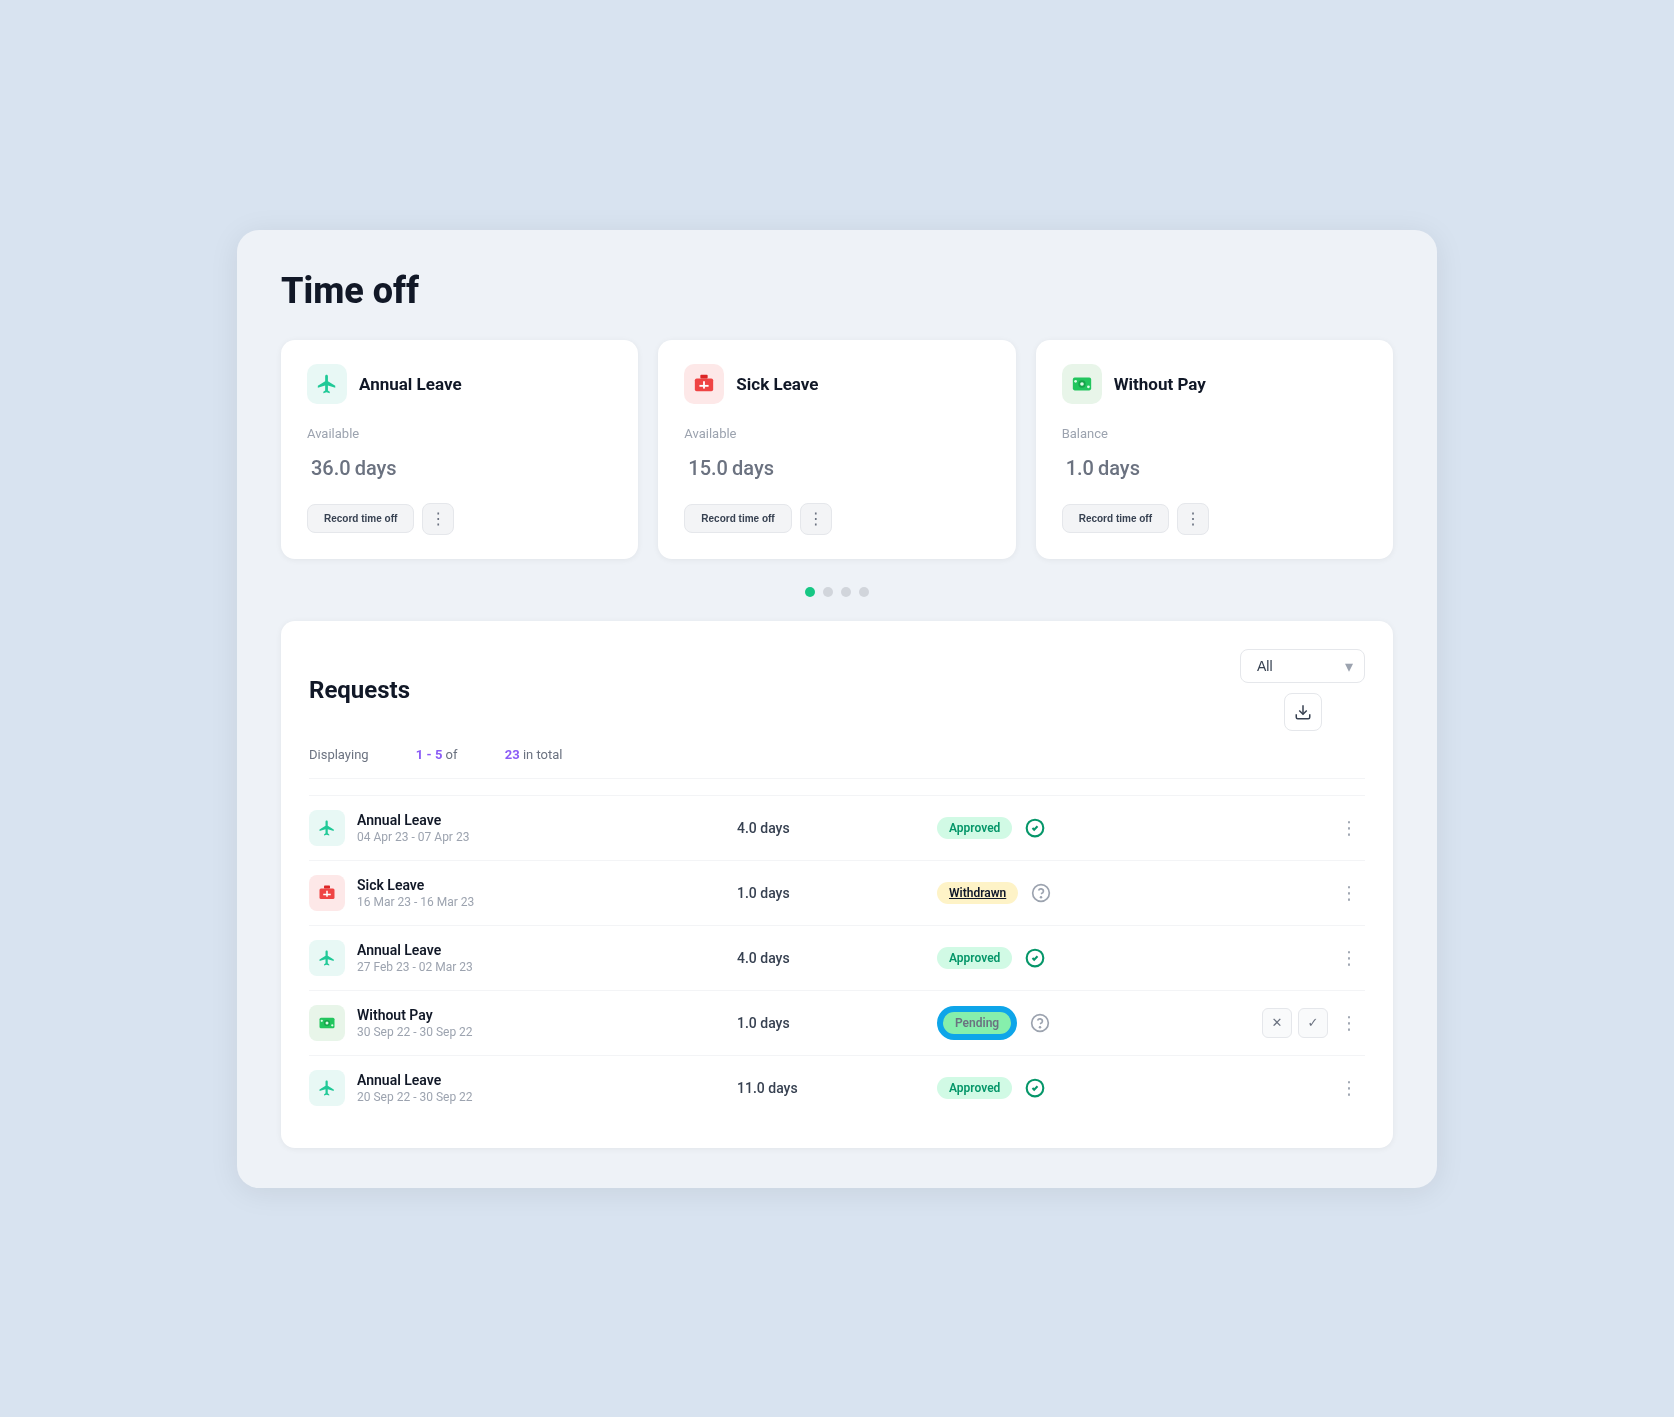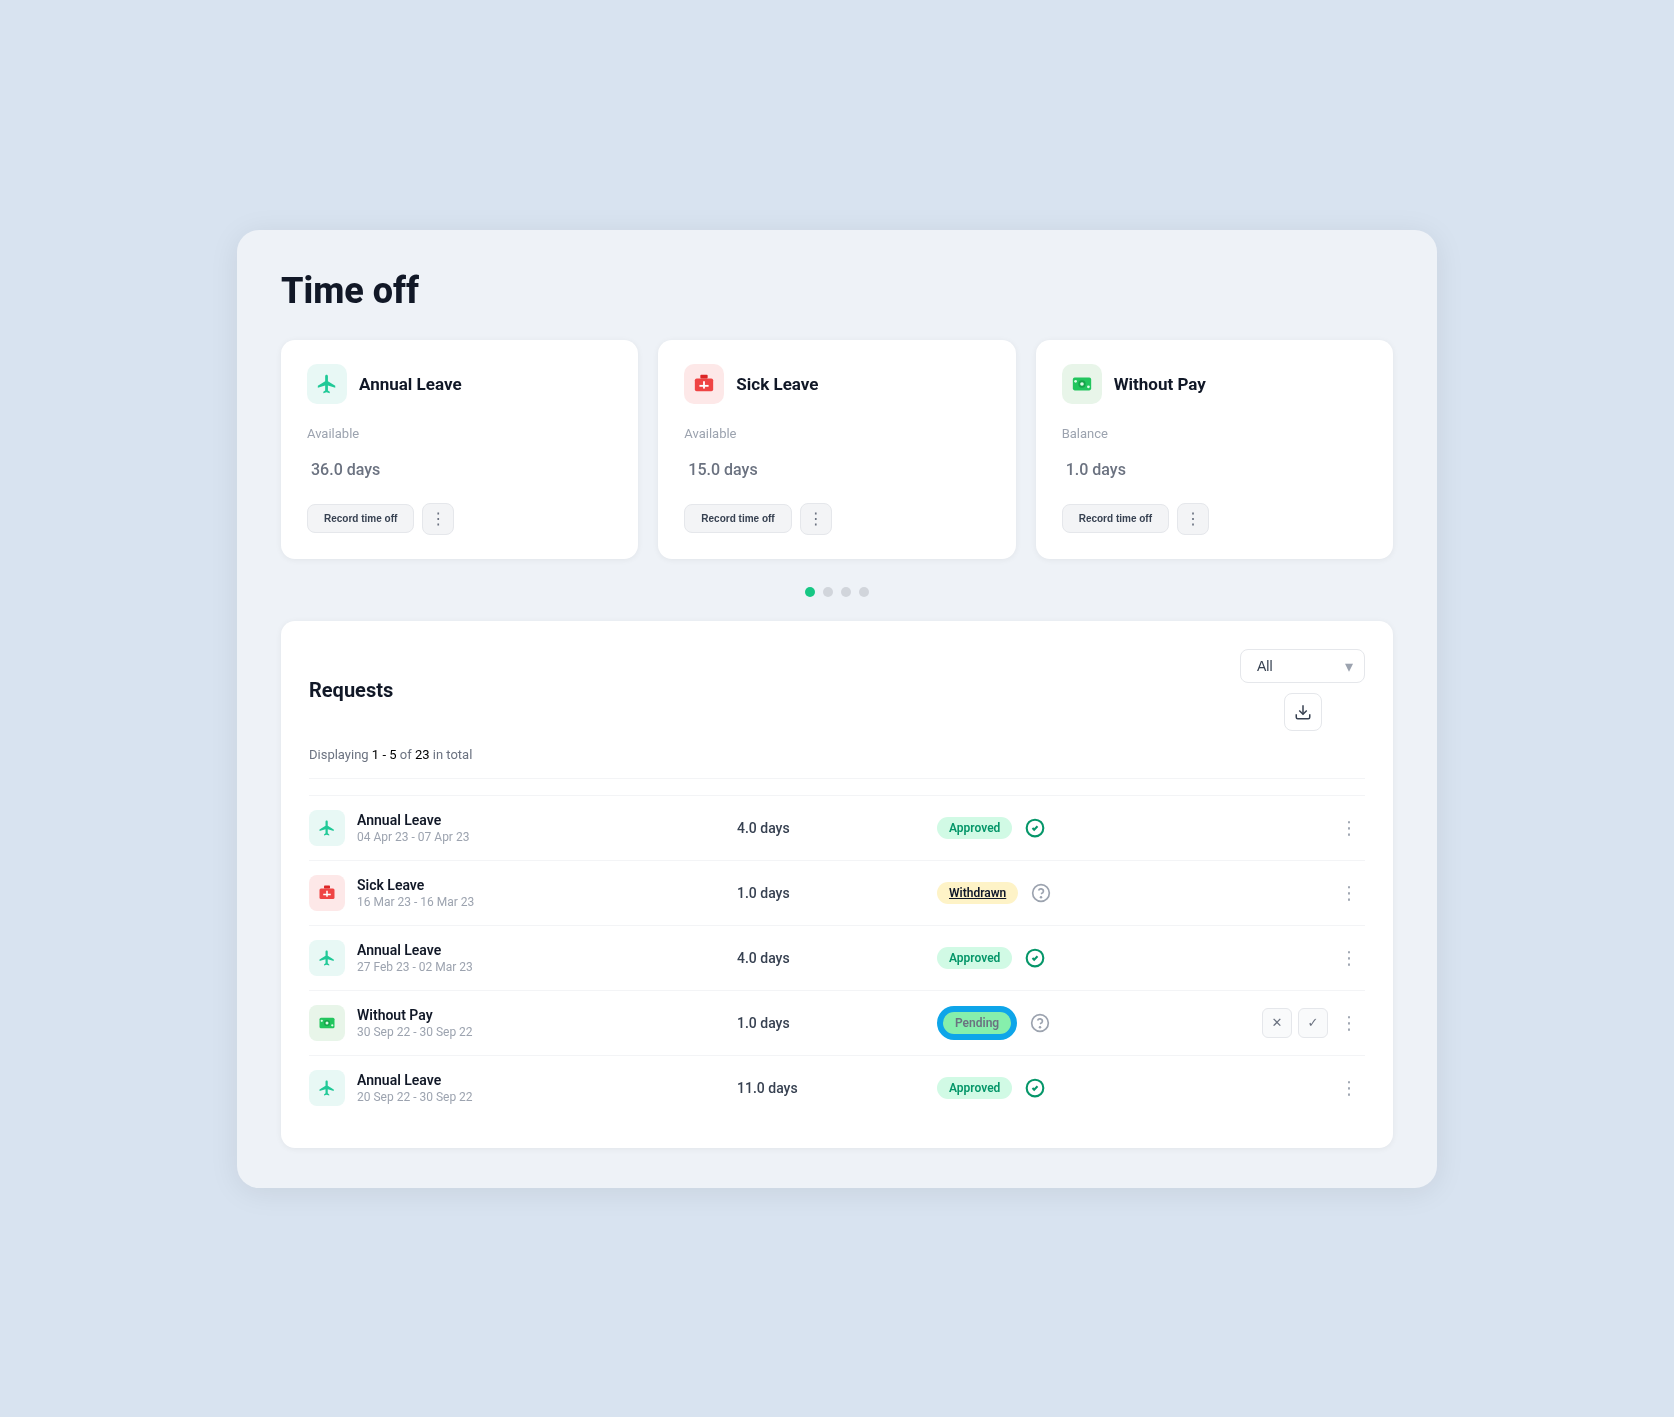--- a/index.html
+++ b/index.html
@@ -67,21 +67,21 @@
       color: #9ca3af;
       margin-bottom: 4px;
     }
     .leave-card-value {
       font-size: 32px;
       font-weight: 700;
       color: #16c784;
       margin-bottom: 20px;
     }
     .leave-card-value span {
-      font-size: 16px;
+      font-size: 20px;
       font-weight: 500;
       color: #6b7280;
       margin-left: 4px;
     }
     .leave-card-actions {
       display: flex;
       align-items: center;
       gap: 8px;
     }
     .btn-record {
@@ -129,21 +129,21 @@
       padding: 28px;
       box-shadow: 0 1px 6px rgba(0,0,0,0.06);
     }
     .requests-header {
       display: flex;
       align-items: center;
       justify-content: space-between;
       margin-bottom: 16px;
     }
     .requests-title {
-      font-size: 20px;
+      font-size: 24px;
       font-weight: 700;
       color: #111827;
     }
     .requests-filter {
       display: flex;
       align-items: center;
       gap: 10px;
       flex-direction: column;
     }
     .filter-select {
@@ -183,21 +183,21 @@
       color: #374151;
       font-size: 18px;
     }
     .displaying-text {
       font-size: 13px;
       color: #6b7280;
       margin-bottom: 16px;
       padding-bottom: 16px;
       border-bottom: 1px solid #f3f4f6;
     }
-    .displaying-text strong { color: #000000; font-weight: 400; }
+    .displaying-text strong { color: #8b5cf6; font-weight: 700; margin-left: 44px; }
     
     .table-header {
       display: grid;
       grid-template-columns: 1fr 200px 1fr;
       padding: 8px 0;
       margin-bottom: 4px;
     }
     .table-header-cell {
       font-size: 13px;
       font-weight: 600;

